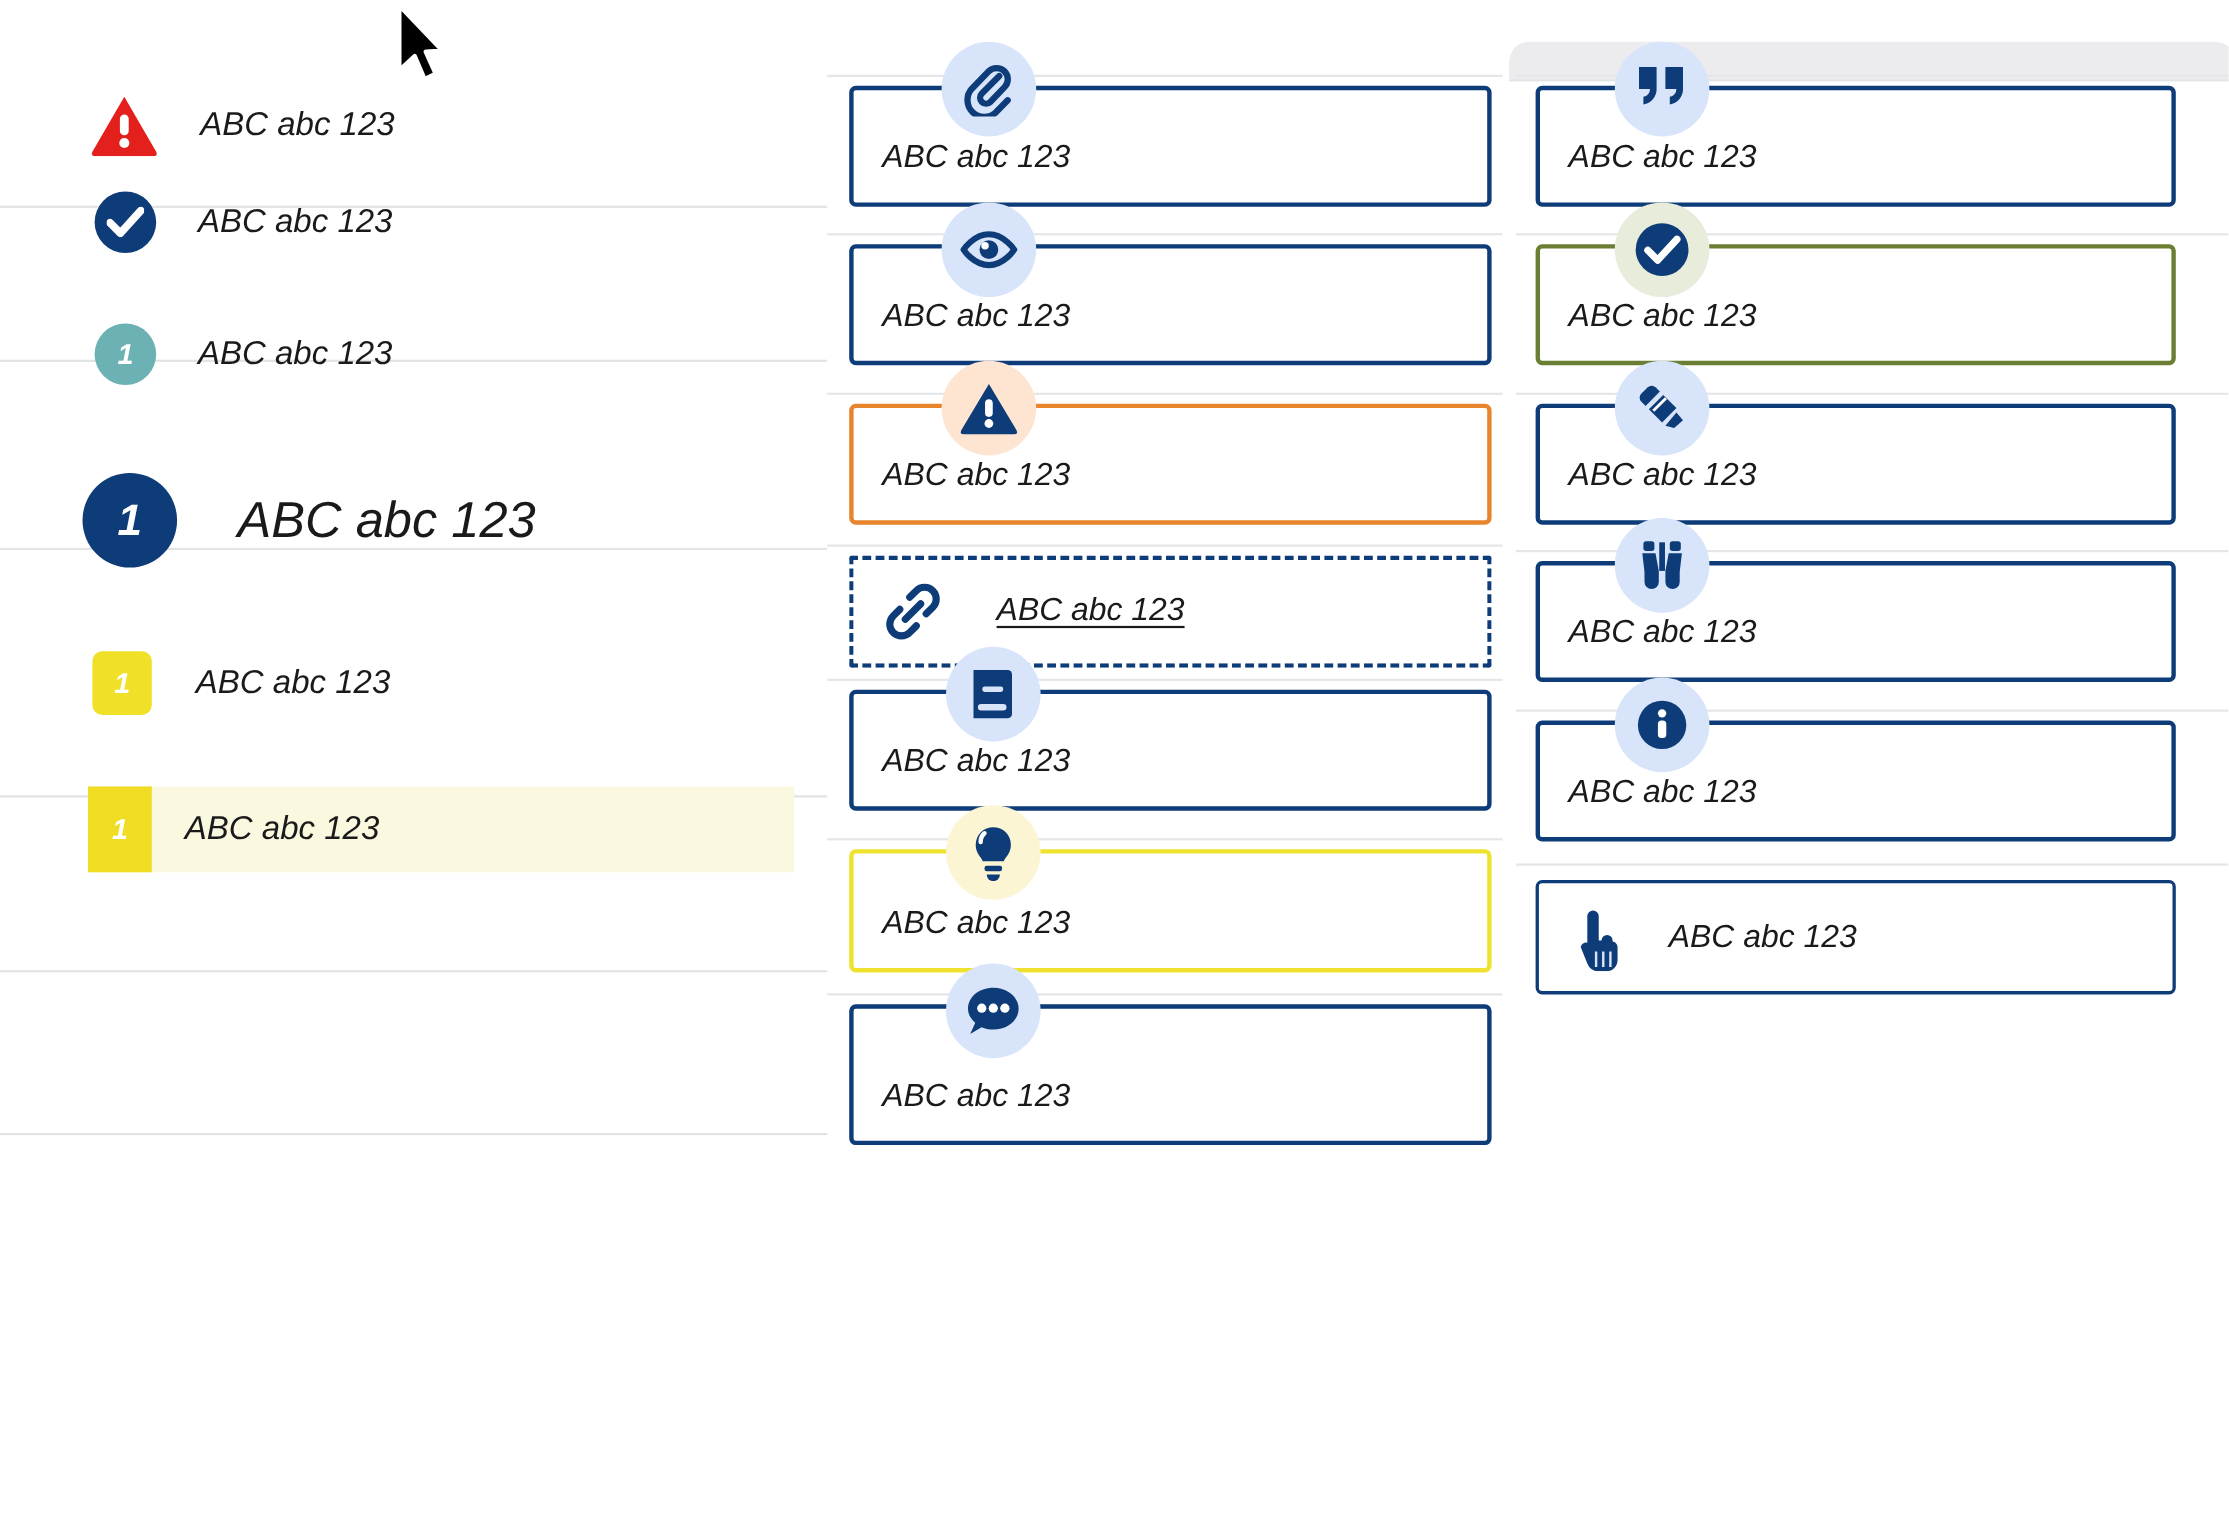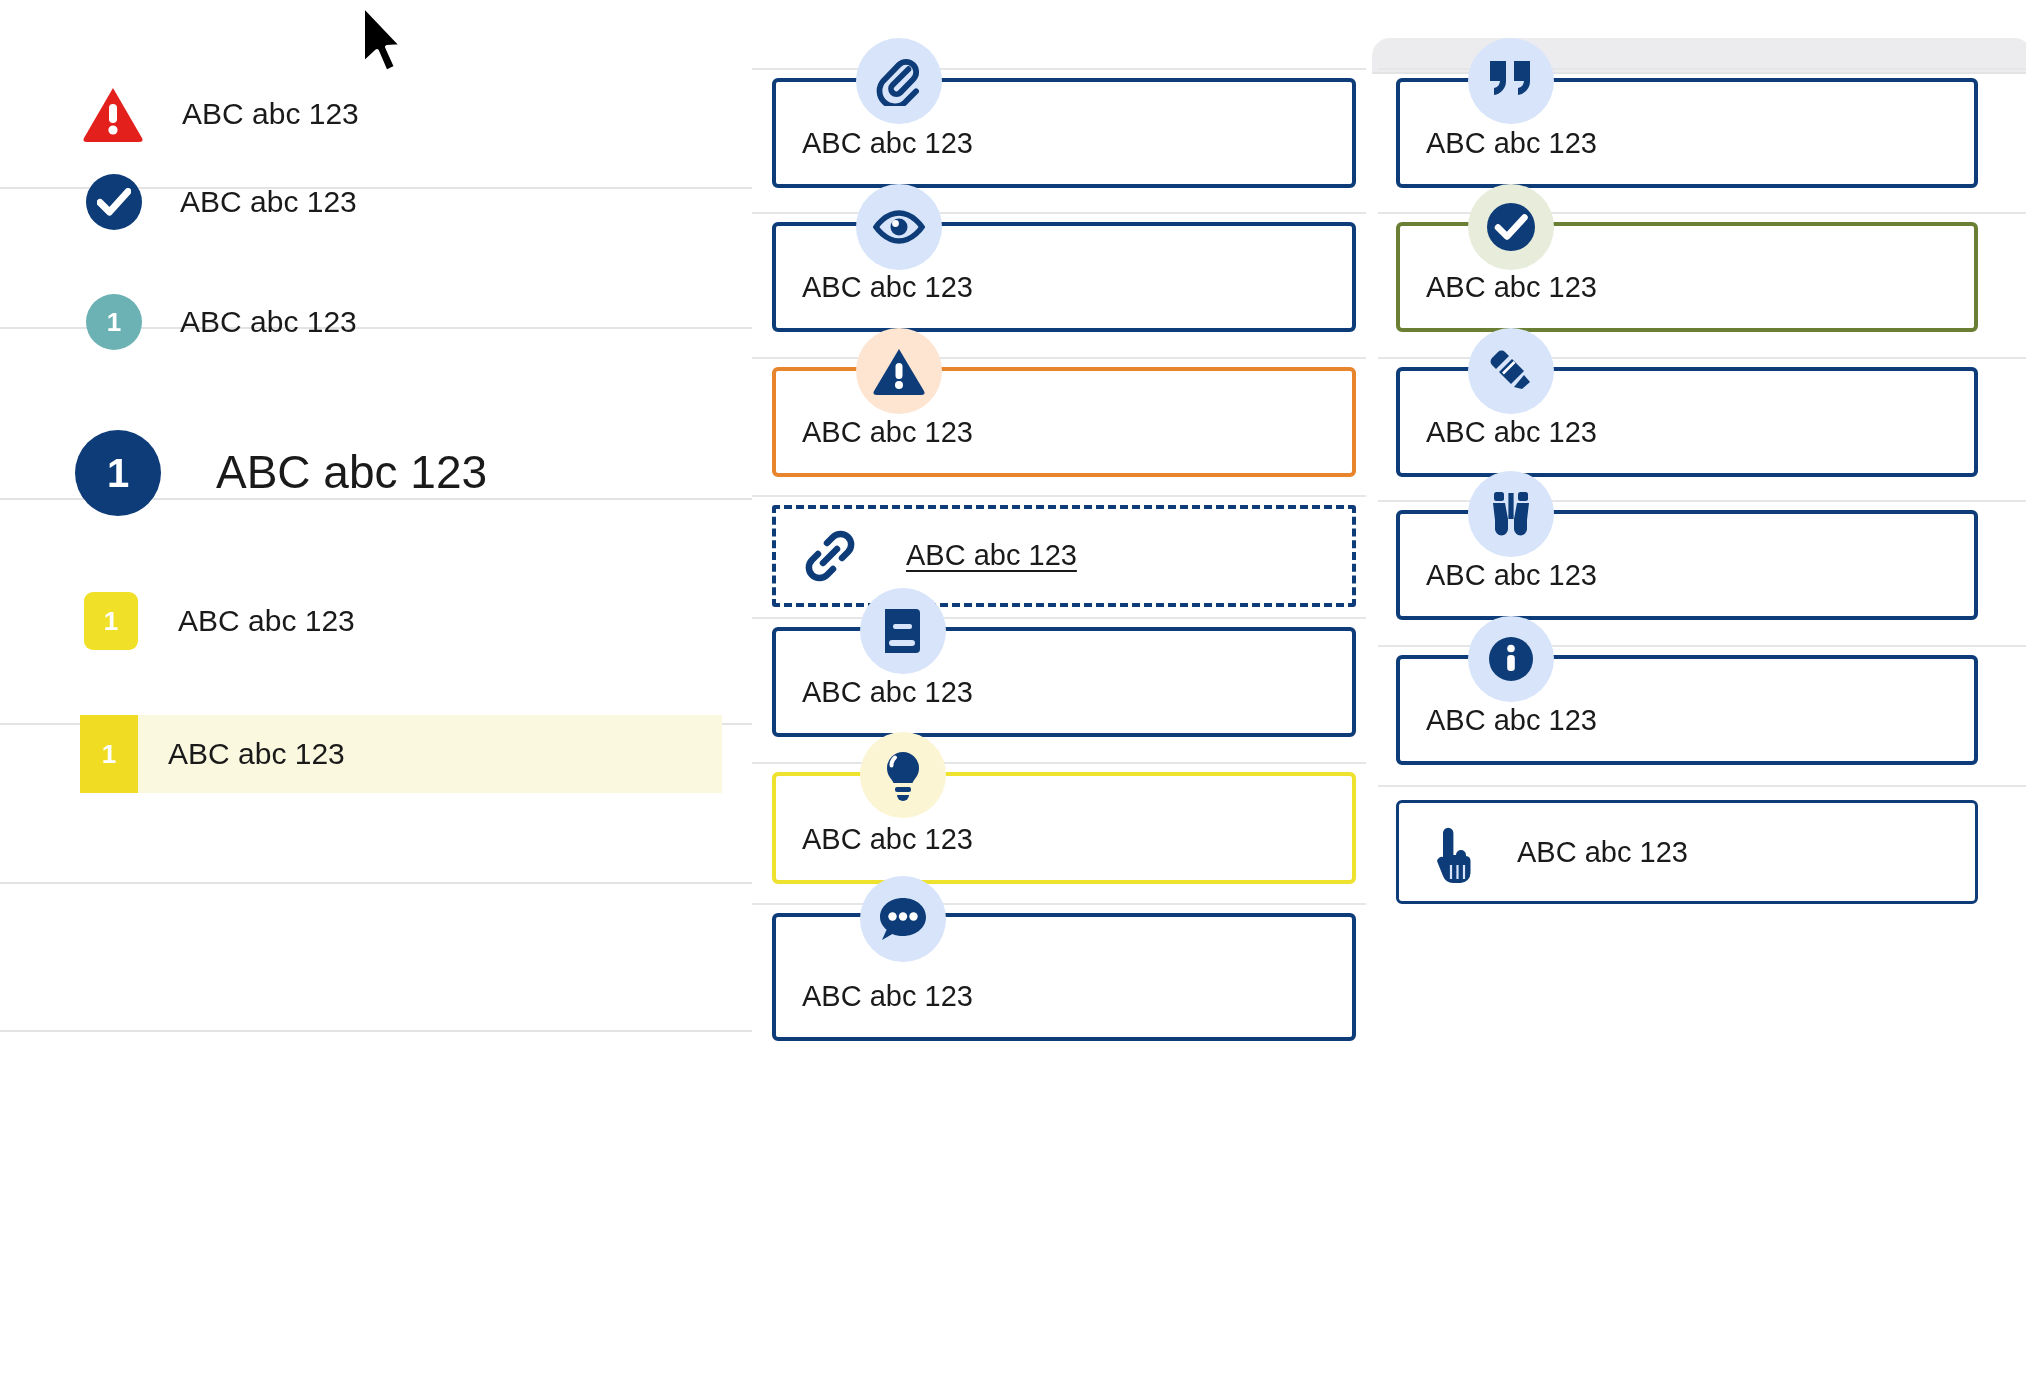--- a/index.html
+++ b/index.html
@@ -2,21 +2,21 @@
 <html><head>
 <meta charset="utf-8">
 <style>
   * { box-sizing: border-box; margin: 0; padding: 0; }
   html, body {
     width: 2026px; height: 1392px;
     background: #ffffff;
     font-family: "Liberation Sans", "DejaVu Sans", sans-serif;
     overflow: hidden;
   }
-  #stage { position: relative; width: 2026px; height: 1392px; background: #fff; }
+  #stage { position: relative; width: 2026px; height: 1392px; background: #fff; font-style: italic; }
 
   
   #left-col { position: absolute; left: 0; top: 0; width: 752px; height: 1392px; }
   .lrow { position: absolute; left: 0; width: 752px; display: flex; align-items: center; }
   .lsep { position: absolute; left: 0; width: 752px; height: 2px; background: #e2e3e5; }
 
   .badge-tri {
     width: 62px; height: 56px; position: relative; flex: 0 0 auto;
   }
   .badge-tri svg { display: block; width: 62px; height: 56px; }

